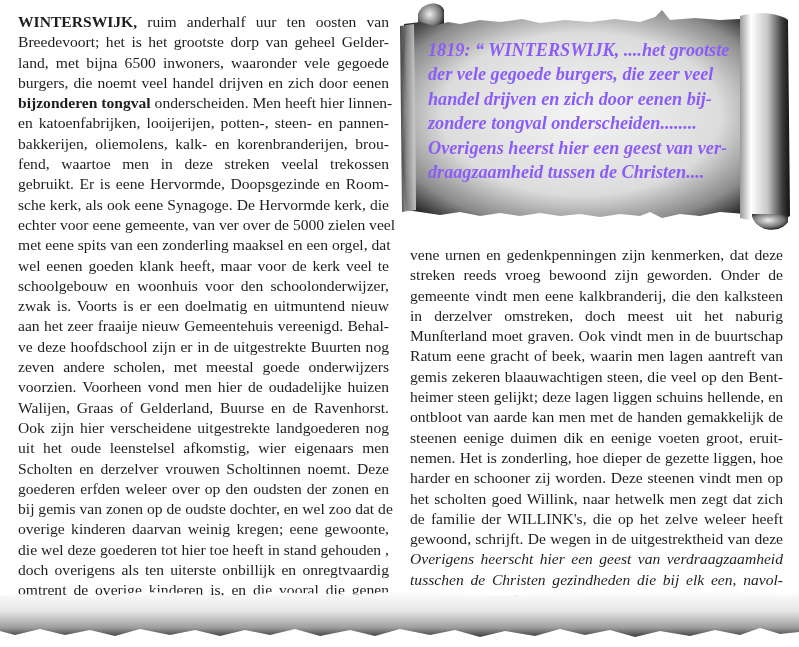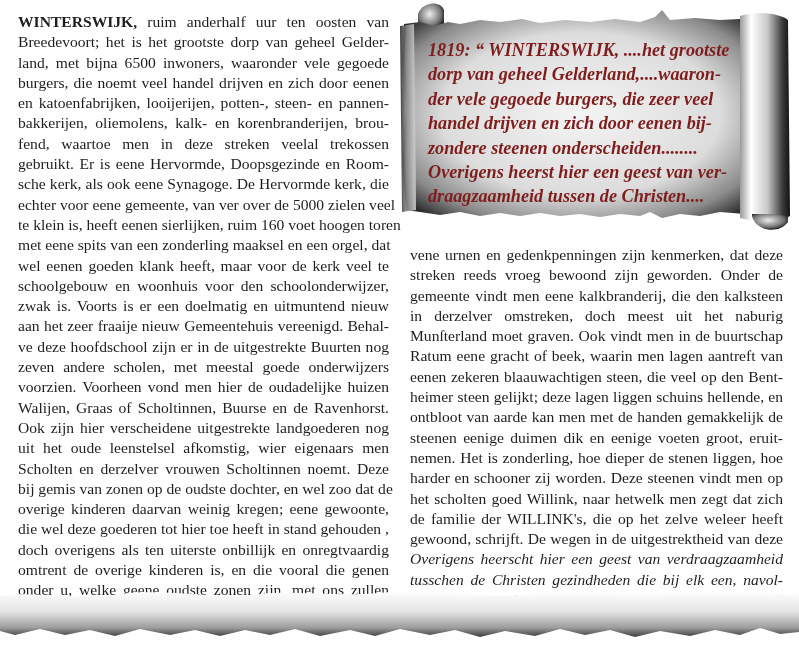--- a/index.html
+++ b/index.html
@@ -67,21 +67,21 @@
     .scroll-text {
       position: absolute;
       left: 28px;
       top: 38px;
       width: 320px;
       font-family: "Liberation Serif", "DejaVu Serif", serif;
       font-style: italic;
       font-weight: bold;
       font-size: 18.2px;
       line-height: 24.4px;
-      color: #7f1d1d;
+      color: #8b5cf6;
       white-space: nowrap;
     }
     .scroll-text .sline { display: block; }
 
     
     .torn {
       position: absolute;
       left: 0;
       top: 588px;
       width: 799px;
@@ -91,39 +91,40 @@
 </head>
 <body>
 
 <div class="page">
 
   <div class="col col-left">
     <span class="line"><b>WINTERSWIJK,</b><span> ruim anderhalf uur ten oosten van</span></span>
     <span class="line">Breedevoort; het is het grootste dorp van geheel Gelder-</span>
     <span class="line">land, met bijna 6500 inwoners, waaronder vele gegoede</span>
     <span class="line">burgers, die noemt veel handel drijven en zich door eenen</span>
+    <span class="line"><b>bijzonderen tongval</b><span> onderscheiden. Men heeft hier linnen-</span></span>
     <span class="line">en katoenfabrijken, looijerijen, potten-, steen- en pannen-</span>
     <span class="line">bakkerijen, oliemolens, kalk- en korenbranderijen, brou-</span>
     <span class="line">fend, waartoe men in deze streken veelal trekossen</span>
     <span class="line">gebruikt. Er is eene Hervormde, Doopsgezinde en Room-</span>
     <span class="line">sche kerk, als ook eene Synagoge. De Hervormde kerk, die</span>
     <span class="line">echter voor eene gemeente, van ver over de 5000 zielen veel</span>
-    <span class="line">te klein is, heeft eenen sierlijken, ruim 160 voet hoogen toren</span>
     <span class="line">met eene spits van een zonderling maaksel en een orgel, dat</span>
     <span class="line">wel eenen goeden klank heeft, maar voor de kerk veel te</span>
     <span class="line">schoolgebouw en woonhuis voor den schoolonderwijzer,</span>
     <span class="line">zwak is. Voorts is er een doelmatig en uitmuntend nieuw</span>
     <span class="line">aan het zeer fraaije nieuw Gemeentehuis vereenigd. Behal-</span>
     <span class="line">ve deze hoofdschool zijn er in de uitgestrekte Buurten nog</span>
     <span class="line">zeven andere scholen, met meestal goede onderwijzers</span>
     <span class="line">voorzien. Voorheen vond men hier de oudadelijke huizen</span>
-    <span class="line">Walijen, Graas of Scholtinnen, Buurse en de Ravenhorst.</span>
+    <span class="line">Walijen, Graas of Gelderland, Buurse en de Ravenhorst.</span>
     <span class="line">Ook zijn hier verscheidene uitgestrekte landgoederen nog</span>
     <span class="line">uit het oude leenstelsel afkomstig, wier eigenaars men</span>
     <span class="line">Scholten en derzelver vrouwen Scholtinnen noemt. Deze</span>
+    <span class="line">goederen erfden weleer over op den oudsten der zonen en</span>
     <span class="line">bij gemis van zonen op de oudste dochter, en wel zoo dat de</span>
     <span class="line">overige kinderen daarvan weinig kregen; eene gewoonte,</span>
     <span class="line">die wel deze goederen tot hier toe heeft in stand gehouden ,</span>
     <span class="line">doch overigens als ten uiterste onbillijk en onregtvaardig</span>
     <span class="line">omtrent de overige kinderen is, en die vooral die genen</span>
     <span class="line">onder u, welke geene oudste zonen zijn, met ons zullen</span>
 
   </div>
 
   <div class="scroll">
@@ -163,41 +164,40 @@
         L2,160 L6,110 L2,60 Z" fill="url(#parch)"></path>
 
       <path d="M0,26 L14,24 L16,210 L2,212 Z" fill="url(#rollL)" opacity="0.85"></path>
 
       <path d="M340,16 C360,10 380,14 388,20 L390,216 C380,222 355,222 340,218 Z" fill="url(#rollR)"></path>
 
       <path d="M352,216 C356,232 380,234 388,222 L388,214 L352,214 Z" fill="url(#knob)"></path>
     </svg>
     <div class="scroll-text">
       <span class="sline">1819: “ WINTERSWIJK, ....het grootste</span>
-      <span class="sline">dorp van geheel Gelderland,....waaron-</span>
       <span class="sline">der vele gegoede burgers, die zeer veel</span>
       <span class="sline">handel drijven en zich door eenen bij-</span>
-      <span class="sline">zondere steenen onderscheiden........</span>
+      <span class="sline">zondere tongval onderscheiden........</span>
       <span class="sline">Overigens heerst hier een geest van ver-</span>
       <span class="sline">draagzaamheid tussen de Christen....</span>
     </div>
   </div>
 
   <div class="col col-right">
     <span class="line">vene urnen en gedenkpenningen zijn kenmerken, dat deze</span>
     <span class="line">streken reeds vroeg bewoond zijn geworden. Onder de</span>
     <span class="line">gemeente vindt men eene kalkbranderij, die den kalksteen</span>
     <span class="line">in derzelver omstreken, doch meest uit het naburig</span>
     <span class="line">Munſterland moet graven. Ook vindt men in de buurtschap</span>
     <span class="line">Ratum eene gracht of beek, waarin men lagen aantreft van</span>
-    <span class="line">eenen zekeren blaauwachtigen steen, die veel op den Bent-</span>
+    <span class="line">gemis zekeren blaauwachtigen steen, die veel op den Bent-</span>
     <span class="line">heimer steen gelijkt; deze lagen liggen schuins hellende, en</span>
     <span class="line">ontbloot van aarde kan men met de handen gemakkelijk de</span>
     <span class="line">steenen eenige duimen dik en eenige voeten groot, eruit-</span>
-    <span class="line">nemen. Het is zonderling, hoe dieper de stenen liggen, hoe</span>
+    <span class="line">nemen. Het is zonderling, hoe dieper de gezette liggen, hoe</span>
     <span class="line">harder en schooner zij worden. Deze steenen vindt men  op</span>
     <span class="line">het scholten goed Willink, naar hetwelk men zegt dat zich</span>
     <span class="line">de familie der WILLINK's, die op het zelve weleer heeft</span>
     <span class="line">gewoond, schrijft. De wegen in de uitgestrektheid van deze</span>
     <div class="italic-block">
       <span class="line">Overigens heerscht hier een geest van verdraagzaamheid</span>
       <span class="line">tusschen de Christen gezindheden die bij elk een, navol-</span>
       <span class="line">ging verdient: derzelver leeraren hebben wekelijks eene</span>
       <span class="line">gezette zamenkomst, die reeds jaren lang in eendragt en</span>
 

